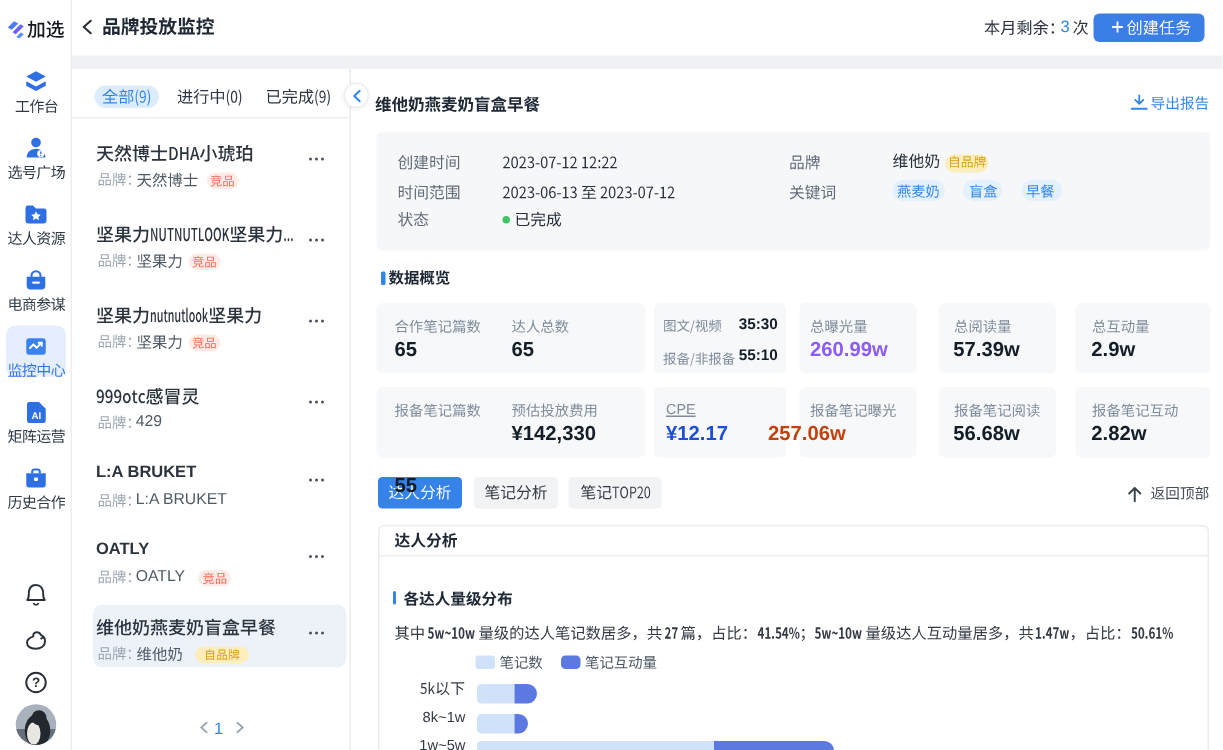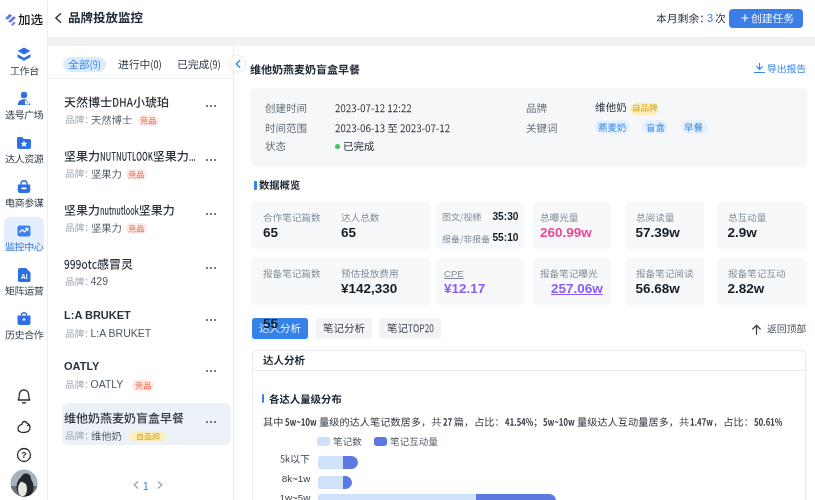--- a/index.html
+++ b/index.html
@@ -759,23 +759,23 @@
 <div class="abs" style="left:209.7px;top:369.5px;width:2.2px;height:2.2px;border-radius:50%;background:#49525c"></div>
 <div class="abs" style="left:213.9px;top:369.5px;width:2.2px;height:2.2px;border-radius:50%;background:#49525c"></div>
 <div class="abs" style="left:205.5px;top:420.5px;width:2.2px;height:2.2px;border-radius:50%;background:#49525c"></div>
 <div class="abs" style="left:209.7px;top:420.5px;width:2.2px;height:2.2px;border-radius:50%;background:#49525c"></div>
 <div class="abs" style="left:213.9px;top:420.5px;width:2.2px;height:2.2px;border-radius:50%;background:#49525c"></div>
 <span class="ht" style="left:145.8px;top:480.6px;font-size:11.0px;font-weight:normal;color:#3384e8;transform:translateX(-50%);">1</span>
 <span class="ht" style="left:263.0px;top:226.0px;font-size:13.5px;font-weight:bold;color:#141e28;">65</span>
 <span class="ht" style="left:341.0px;top:226.0px;font-size:13.5px;font-weight:bold;color:#141e28;">65</span>
 <span class="ht" style="left:518.5px;top:211.7px;font-size:10.2px;font-weight:bold;color:#141e28;transform:translateX(-100%);">35:30</span>
 <span class="ht" style="left:518.5px;top:233.4px;font-size:10.2px;font-weight:bold;color:#141e28;transform:translateX(-100%);">55:10</span>
-<span class="ht" style="left:540.0px;top:226.0px;font-size:13.5px;font-weight:bold;color:#ec4899;">260.99w</span>
+<span class="ht" style="left:540.0px;top:226.0px;font-size:13.5px;font-weight:bold;color:#8b5cf6;">260.99w</span>
 <span class="ht" style="left:635.5px;top:226.0px;font-size:13.5px;font-weight:bold;color:#141e28;">57.39w</span>
 <span class="ht" style="left:727.5px;top:226.0px;font-size:13.5px;font-weight:bold;color:#141e28;">2.9w</span>
 <span class="ht" style="left:263.0px;top:282.0px;font-size:13.5px;font-weight:bold;color:#141e28;margin-top:35px;">55</span>
 <span class="ht" style="left:341.0px;top:282.0px;font-size:13.5px;font-weight:bold;color:#141e28;">¥142,330</span>
 <span class="ht" style="left:444.0px;top:268.6px;font-size:9.6px;font-weight:normal;color:#7e8a99;text-decoration:underline;">CPE</span>
-<span class="ht" style="left:444.0px;top:282.0px;font-size:13.5px;font-weight:bold;color:#8b5cf6;">¥12.17</span>
-<span class="ht" style="left:551px;top:282.0px;font-size:13.5px;font-weight:bold;color:#8b5cf6;text-decoration:underline;">257.06w</span>
+<span class="ht" style="left:444.0px;top:282.0px;font-size:13.5px;font-weight:bold;color:#1d4ed8;">¥12.17</span>
+<span class="ht" style="left:512px;top:282.0px;font-size:13.5px;font-weight:bold;color:#c2410c;">257.06w</span>
 <span class="ht" style="left:635.5px;top:282.0px;font-size:13.5px;font-weight:bold;color:#141e28;">56.68w</span>
 <span class="ht" style="left:727.5px;top:282.0px;font-size:13.5px;font-weight:bold;color:#141e28;">2.82w</span>
 <span class="ht" style="left:310.3px;top:474.0px;font-size:9.8px;font-weight:normal;color:#333a44;transform:translateX(-100%);">8k~1w</span>
 <span class="ht" style="left:310.3px;top:492.5px;font-size:9.8px;font-weight:normal;color:#333a44;transform:translateX(-100%);">1w~5w</span>
 </body></html>

